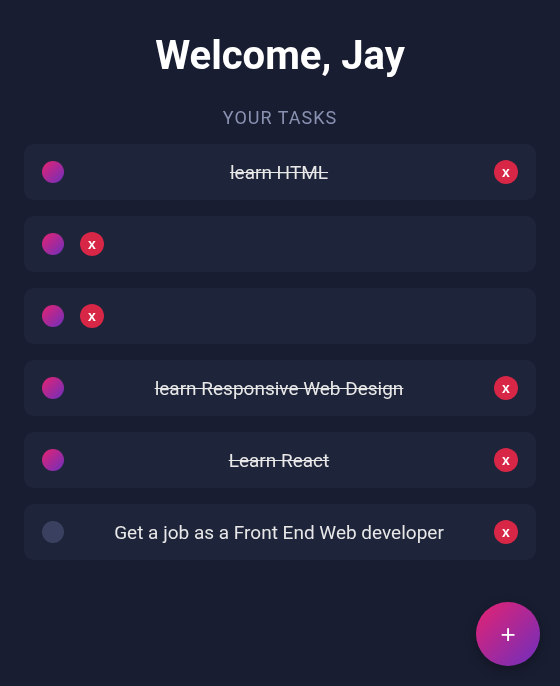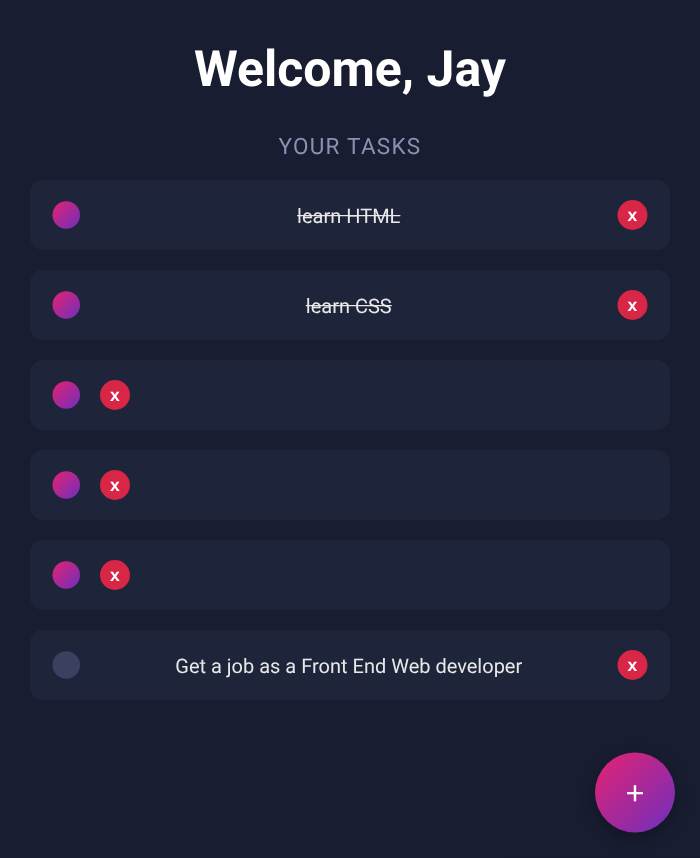--- a/index.html
+++ b/index.html
@@ -50,21 +50,21 @@
       flex-shrink: 0;
     }
     .status-dot.done {
       background: linear-gradient(135deg, #e62270, #6d2fbf);
     }
     .status-dot.pending {
       background-color: #3a4160;
     }
     .task-text {
       color: #e8e8e8;
-      font-size: 16px;
+      font-size: 19px;
       flex: 1;
     }
     .task-text.done {
       text-decoration: line-through;
     }
     .delete-btn {
       width: 24px;
       height: 24px;
       border-radius: 50%;
       background-color: #d72646;
@@ -108,36 +108,37 @@
 <div class="task-list">
 
   <div class="task-item">
     <div class="status-dot done"></div>
     <div class="task-text done">learn HTML</div>
     <button class="delete-btn">x</button>
   </div>
 
   <div class="task-item">
     <div class="status-dot done"></div>
-    <div class="task-text done">learn CSS</div>
     <button class="delete-btn">x</button>
   </div>
 
   <div class="task-item">
     <div class="status-dot done"></div>
     <button class="delete-btn">x</button>
   </div>
 
   <div class="task-item">
     <div class="status-dot done"></div>
+    <div class="task-text done">learn Responsive Web Design</div>
     <button class="delete-btn">x</button>
   </div>
 
   <div class="task-item">
     <div class="status-dot done"></div>
+    <div class="task-text done">Learn React</div>
     <button class="delete-btn">x</button>
   </div>
 
   <div class="task-item">
     <div class="status-dot pending"></div>
     <div class="task-text">Get a job as a Front End Web developer</div>
     <button class="delete-btn">x</button>
   </div>
 
 </div>

